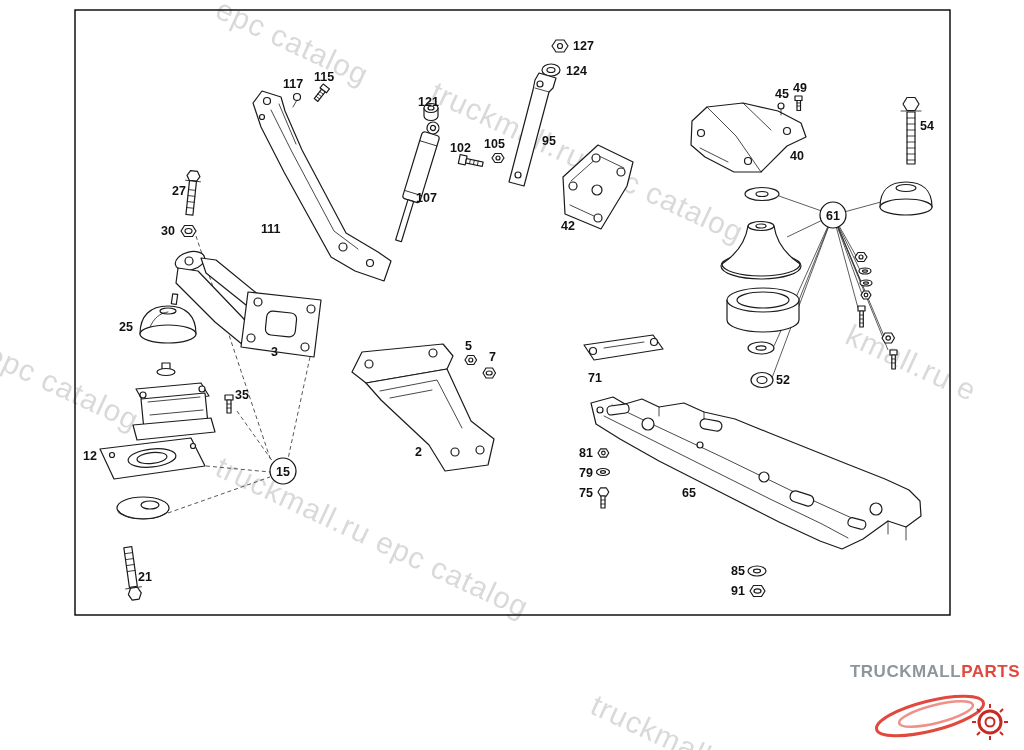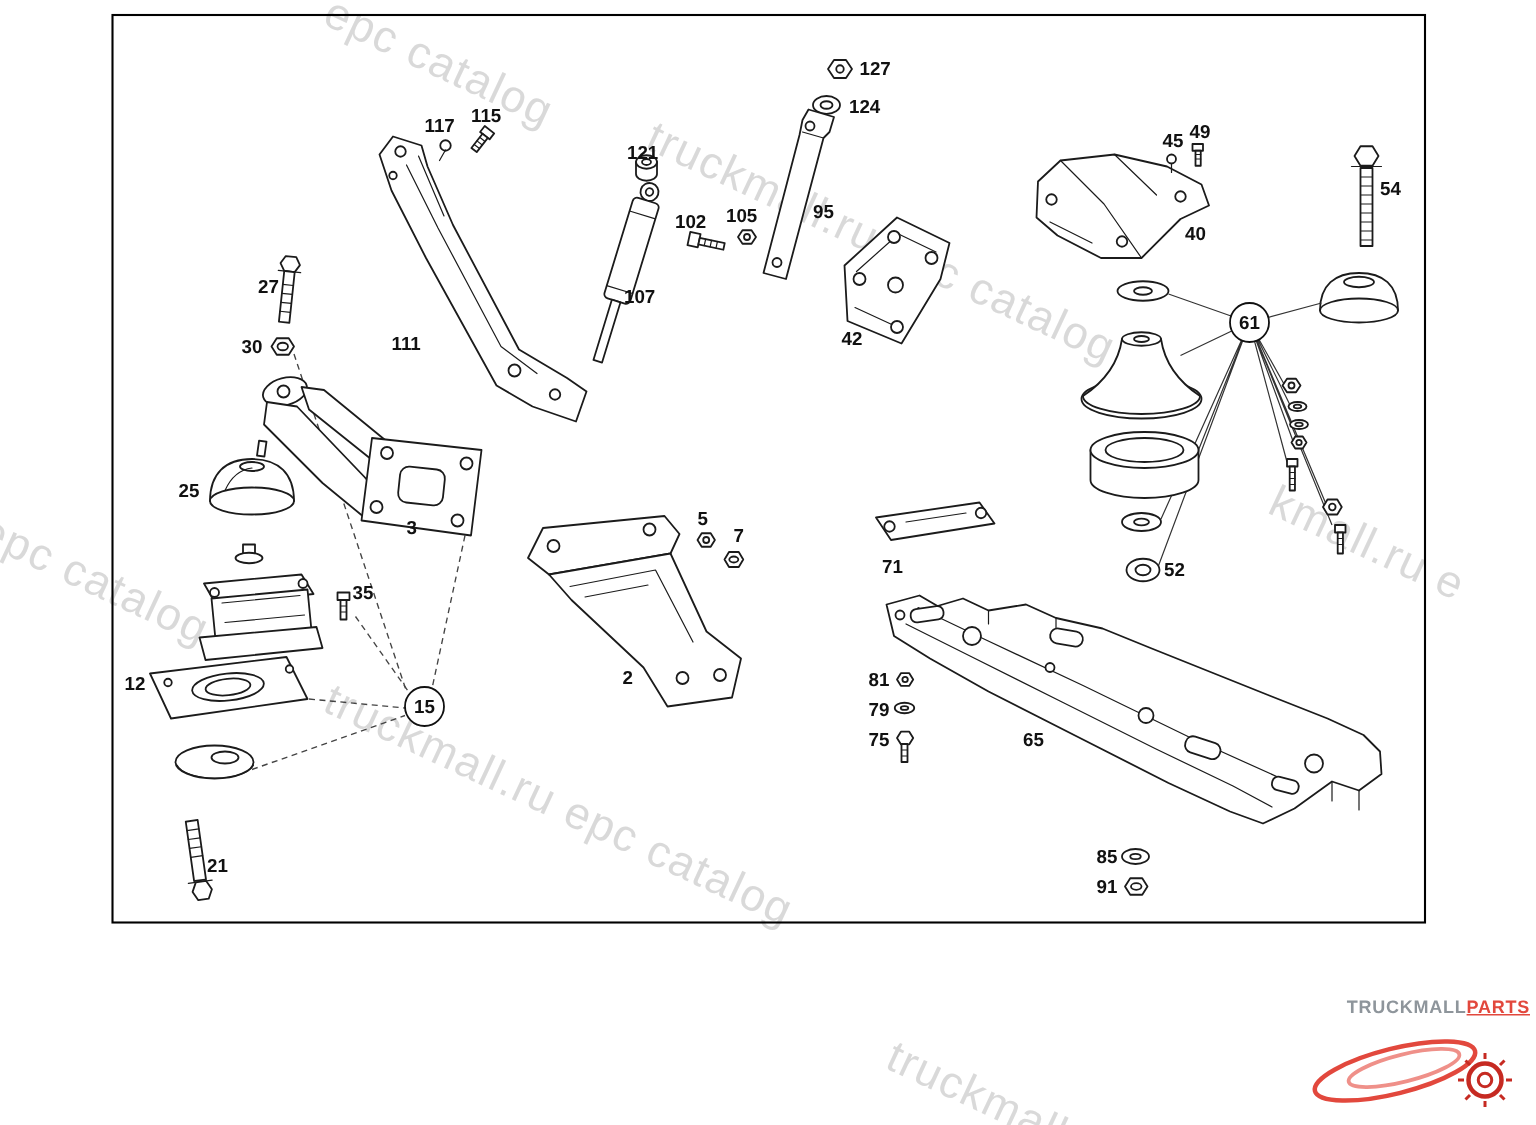--- a/index.html
+++ b/index.html
@@ -11,23 +11,23 @@
   #diagram-svg{position:absolute;left:0;top:0;z-index:2;}
   .frame{fill:none;stroke:#000;stroke-width:1.4;}
   .part *{stroke:#1b1b1b;stroke-width:1.2;fill:#fff;stroke-linejoin:round;stroke-linecap:round;}
   .part .thin{stroke-width:.8;fill:none;}
   .part .nofill{fill:none;}
   .dash{stroke:#444;stroke-width:.9;stroke-dasharray:4 3;fill:none;}
   .cline{stroke:#333;stroke-width:.8;fill:none;}
   .part-label{font-family:"Liberation Sans",sans-serif;font-size:12.5px;font-weight:bold;fill:#111;}
   .callout-circle{fill:#fff;stroke:#111;stroke-width:1.2;}
   .logo{position:absolute;left:838px;top:662px;width:182px;z-index:3;text-align:right;}
-  .logo-text{font-size:12px;font-weight:bold;letter-spacing:.5px;}
+  .logo-text{font-size:17px;font-weight:bold;letter-spacing:.5px;}
   .logo-gray{color:var(--gray,#8e959b);}
-  .logo-accent{color:var(--accent,#e2483d);text-decoration:underline;}
+  .logo-accent{color:var(--accent,#e2483d);}
   .logo svg{display:block;margin-left:auto;margin-top:-2px;}
 </style>
 </head>
 <body>
 
 <div class="stage">
 
   <div id="watermark-layer">
       <span class="wm" style="left: 225px; top: -8px;">epc catalog</span>
       <span class="wm" style="left: 440px; top: 75px;">truckmall.ru epc catalog</span>

